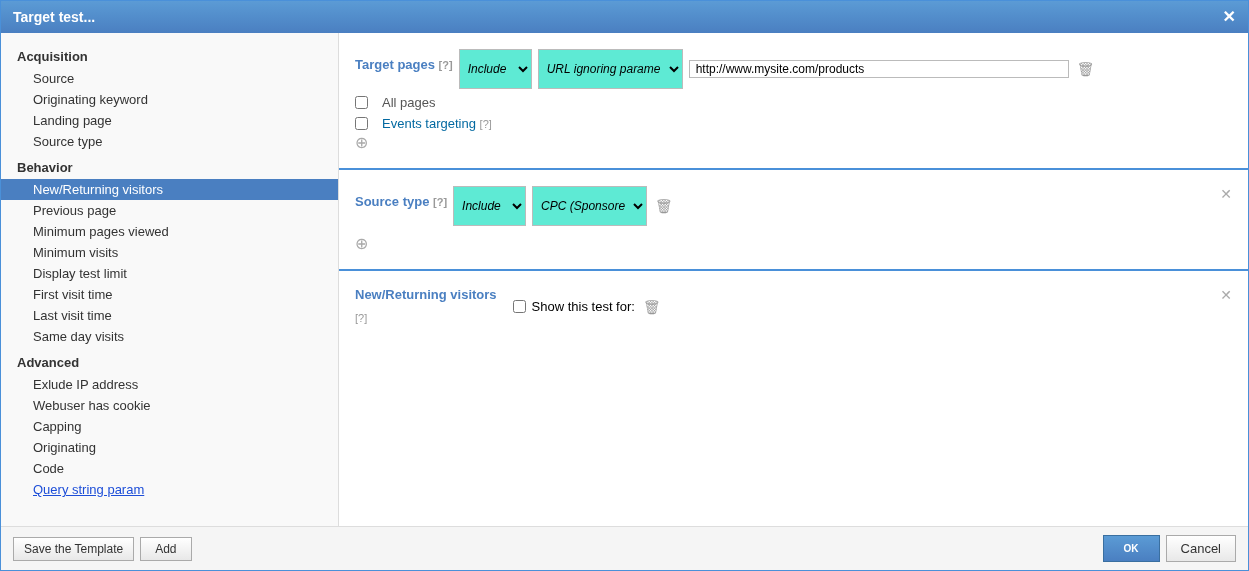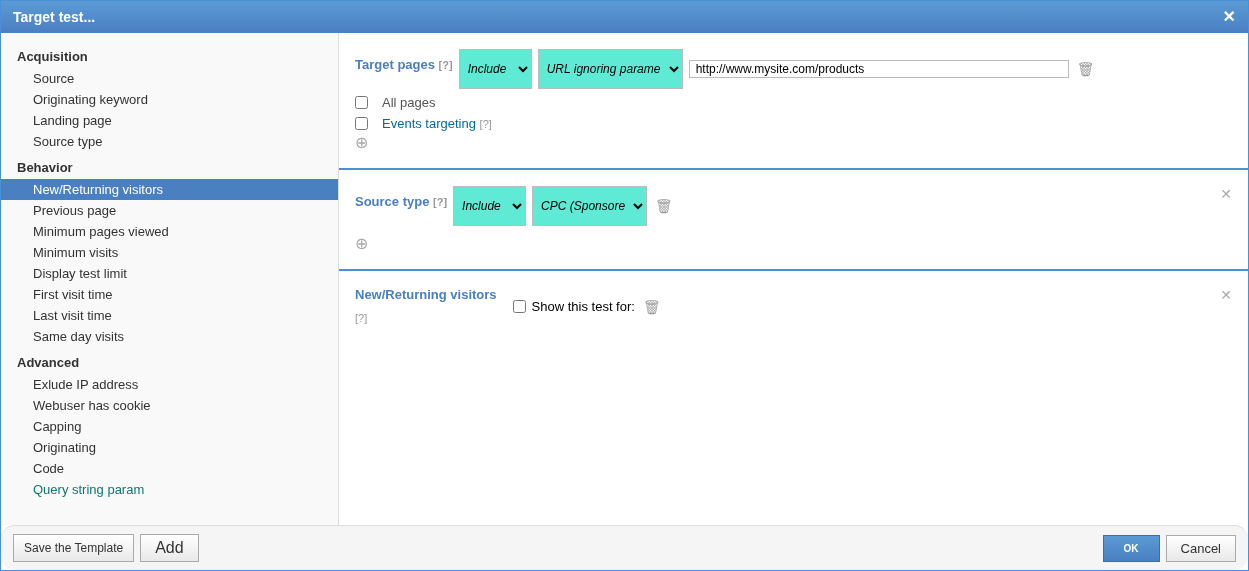--- a/index.html
+++ b/index.html
@@ -59,21 +59,21 @@
     }
     .sidebar-item {
       padding: 3px 16px 3px 32px;
       color: #333;
       cursor: pointer;
     }
     .sidebar-item.active {
       background: #4a7fc1;
       color: #fff;
     }
-    .sidebar-item.link-style { color: #0f766e; }
+    .sidebar-item.link-style { color: #1d4ed8; text-decoration: underline; }
 
     
     .content-area {
       flex: 1;
       overflow-y: auto;
       display: flex;
       flex-direction: column;
     }
 
     .content-section {
@@ -152,39 +152,38 @@
 
     
     .dialog-footer {
       border-top: 1px solid #ddd;
       padding: 8px 12px;
       display: flex;
       justify-content: space-between;
       align-items: center;
       background: #f5f5f5;
       flex-shrink: 0;
-      border-radius: 14px;
     }
     .footer-left { display: flex; gap: 6px; }
     .footer-right { display: flex; gap: 6px; }
 
     .btn-save {
       background: linear-gradient(to bottom, #fff, #e8e8e8);
       border: 1px solid #aaa;
       padding: 4px 10px;
       cursor: pointer;
       font-size: 12px;
       color: #333;
     }
     .btn-add {
       background: linear-gradient(to bottom, #fff, #e8e8e8);
       border: 1px solid #aaa;
       padding: 4px 14px;
       cursor: pointer;
-      font-size: 16px;
+      font-size: 12px;
       color: #333;
     }
     .btn-ok {
       background: linear-gradient(to bottom, #5b9bd5, #4a7fc1);
       border: 1px solid #3a6fa0;
       padding: 5px 20px;
       cursor: pointer;
       font-size: 10px;
       color: #fff;
       font-weight: bold;

